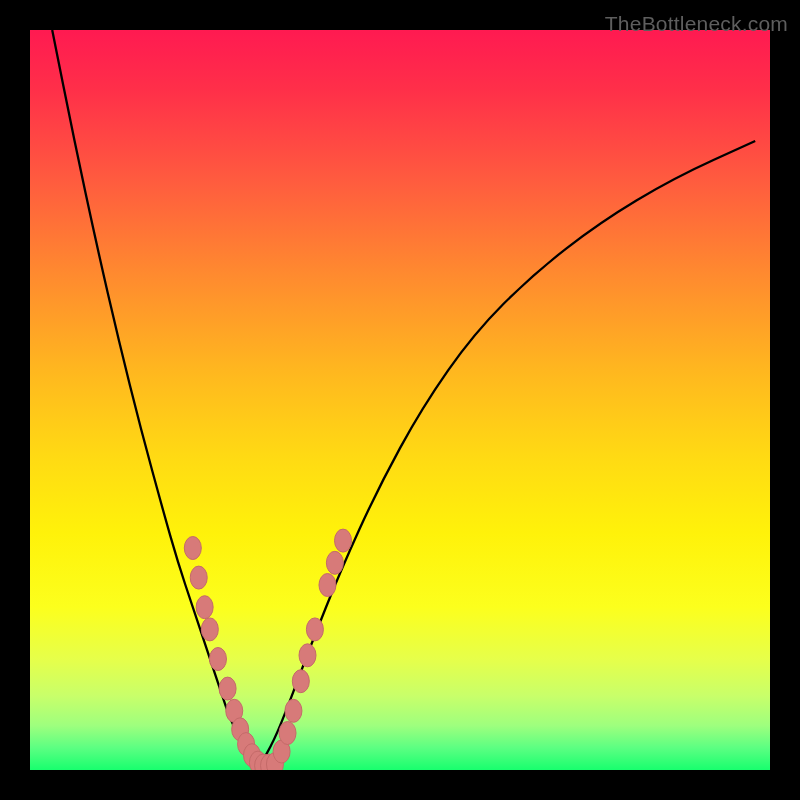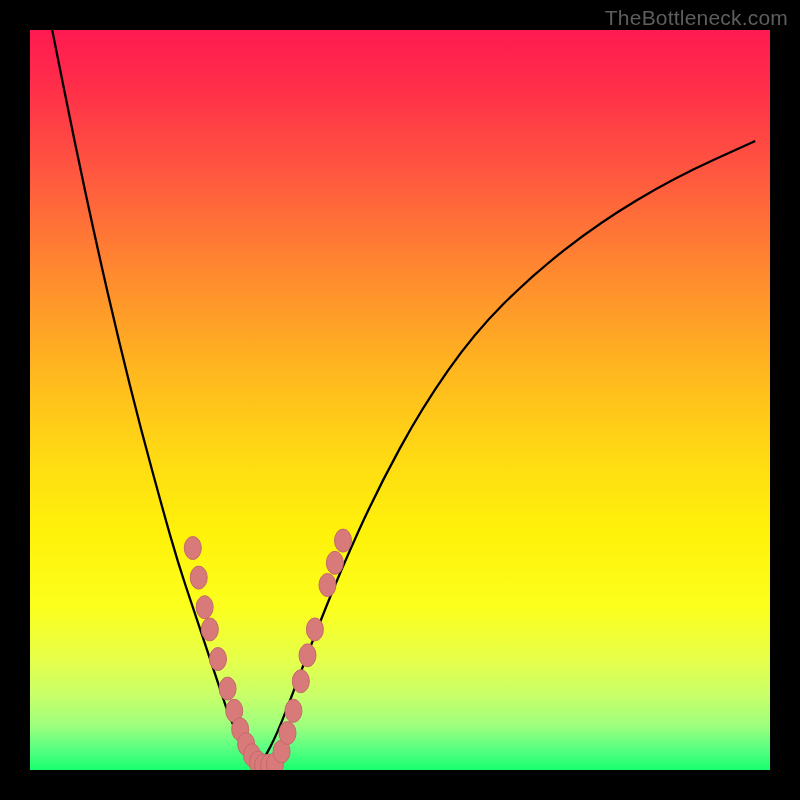--- a/index.html
+++ b/index.html
@@ -36,21 +36,21 @@
       #e6ff4a 85%,
       #c8ff6a 90%,
       #9eff7e 94%,
       #5cff82 97%,
       #18ff6e 100%
     );
     overflow: hidden;
   }
   .watermark {
     position: absolute;
-    top: 6px;
+    top: 12px;
     right: 12px;
     color: #5e5e5e;
     font-size: 21px;
     font-weight: 500;
     letter-spacing: 0.2px;
     z-index: 50;
     margin-left: 26px;
   }
   svg.curves {
     position: absolute;

